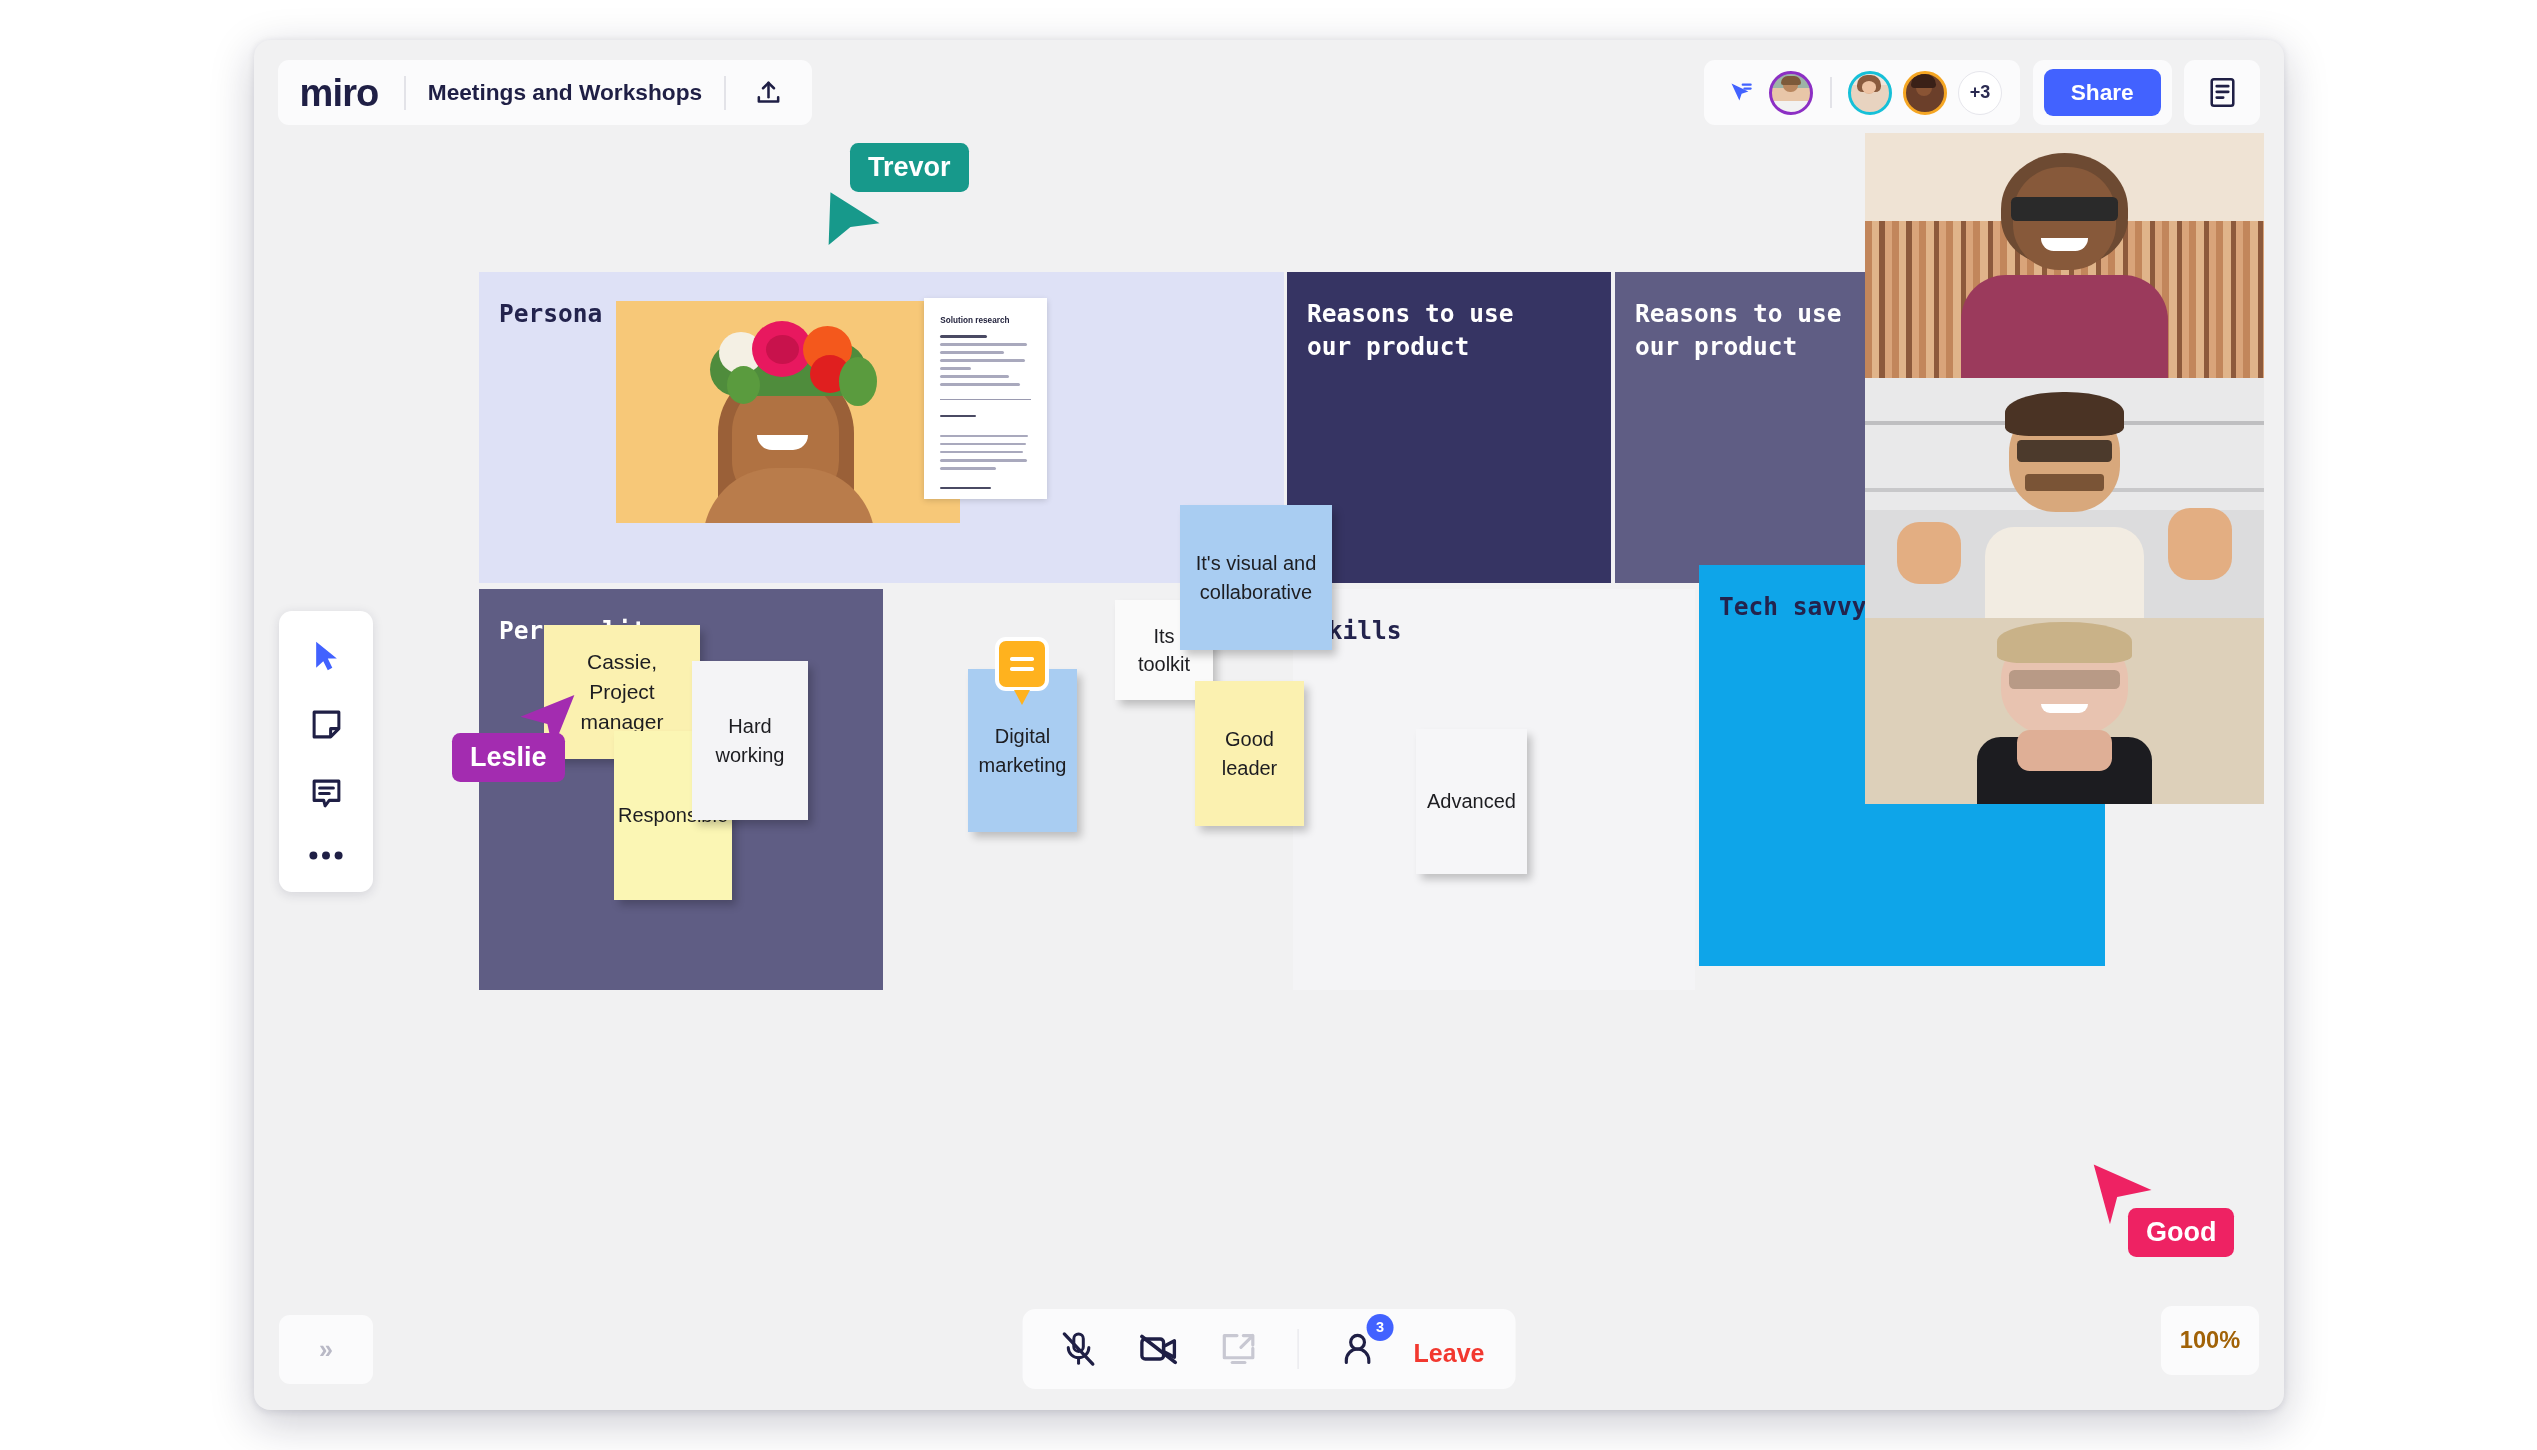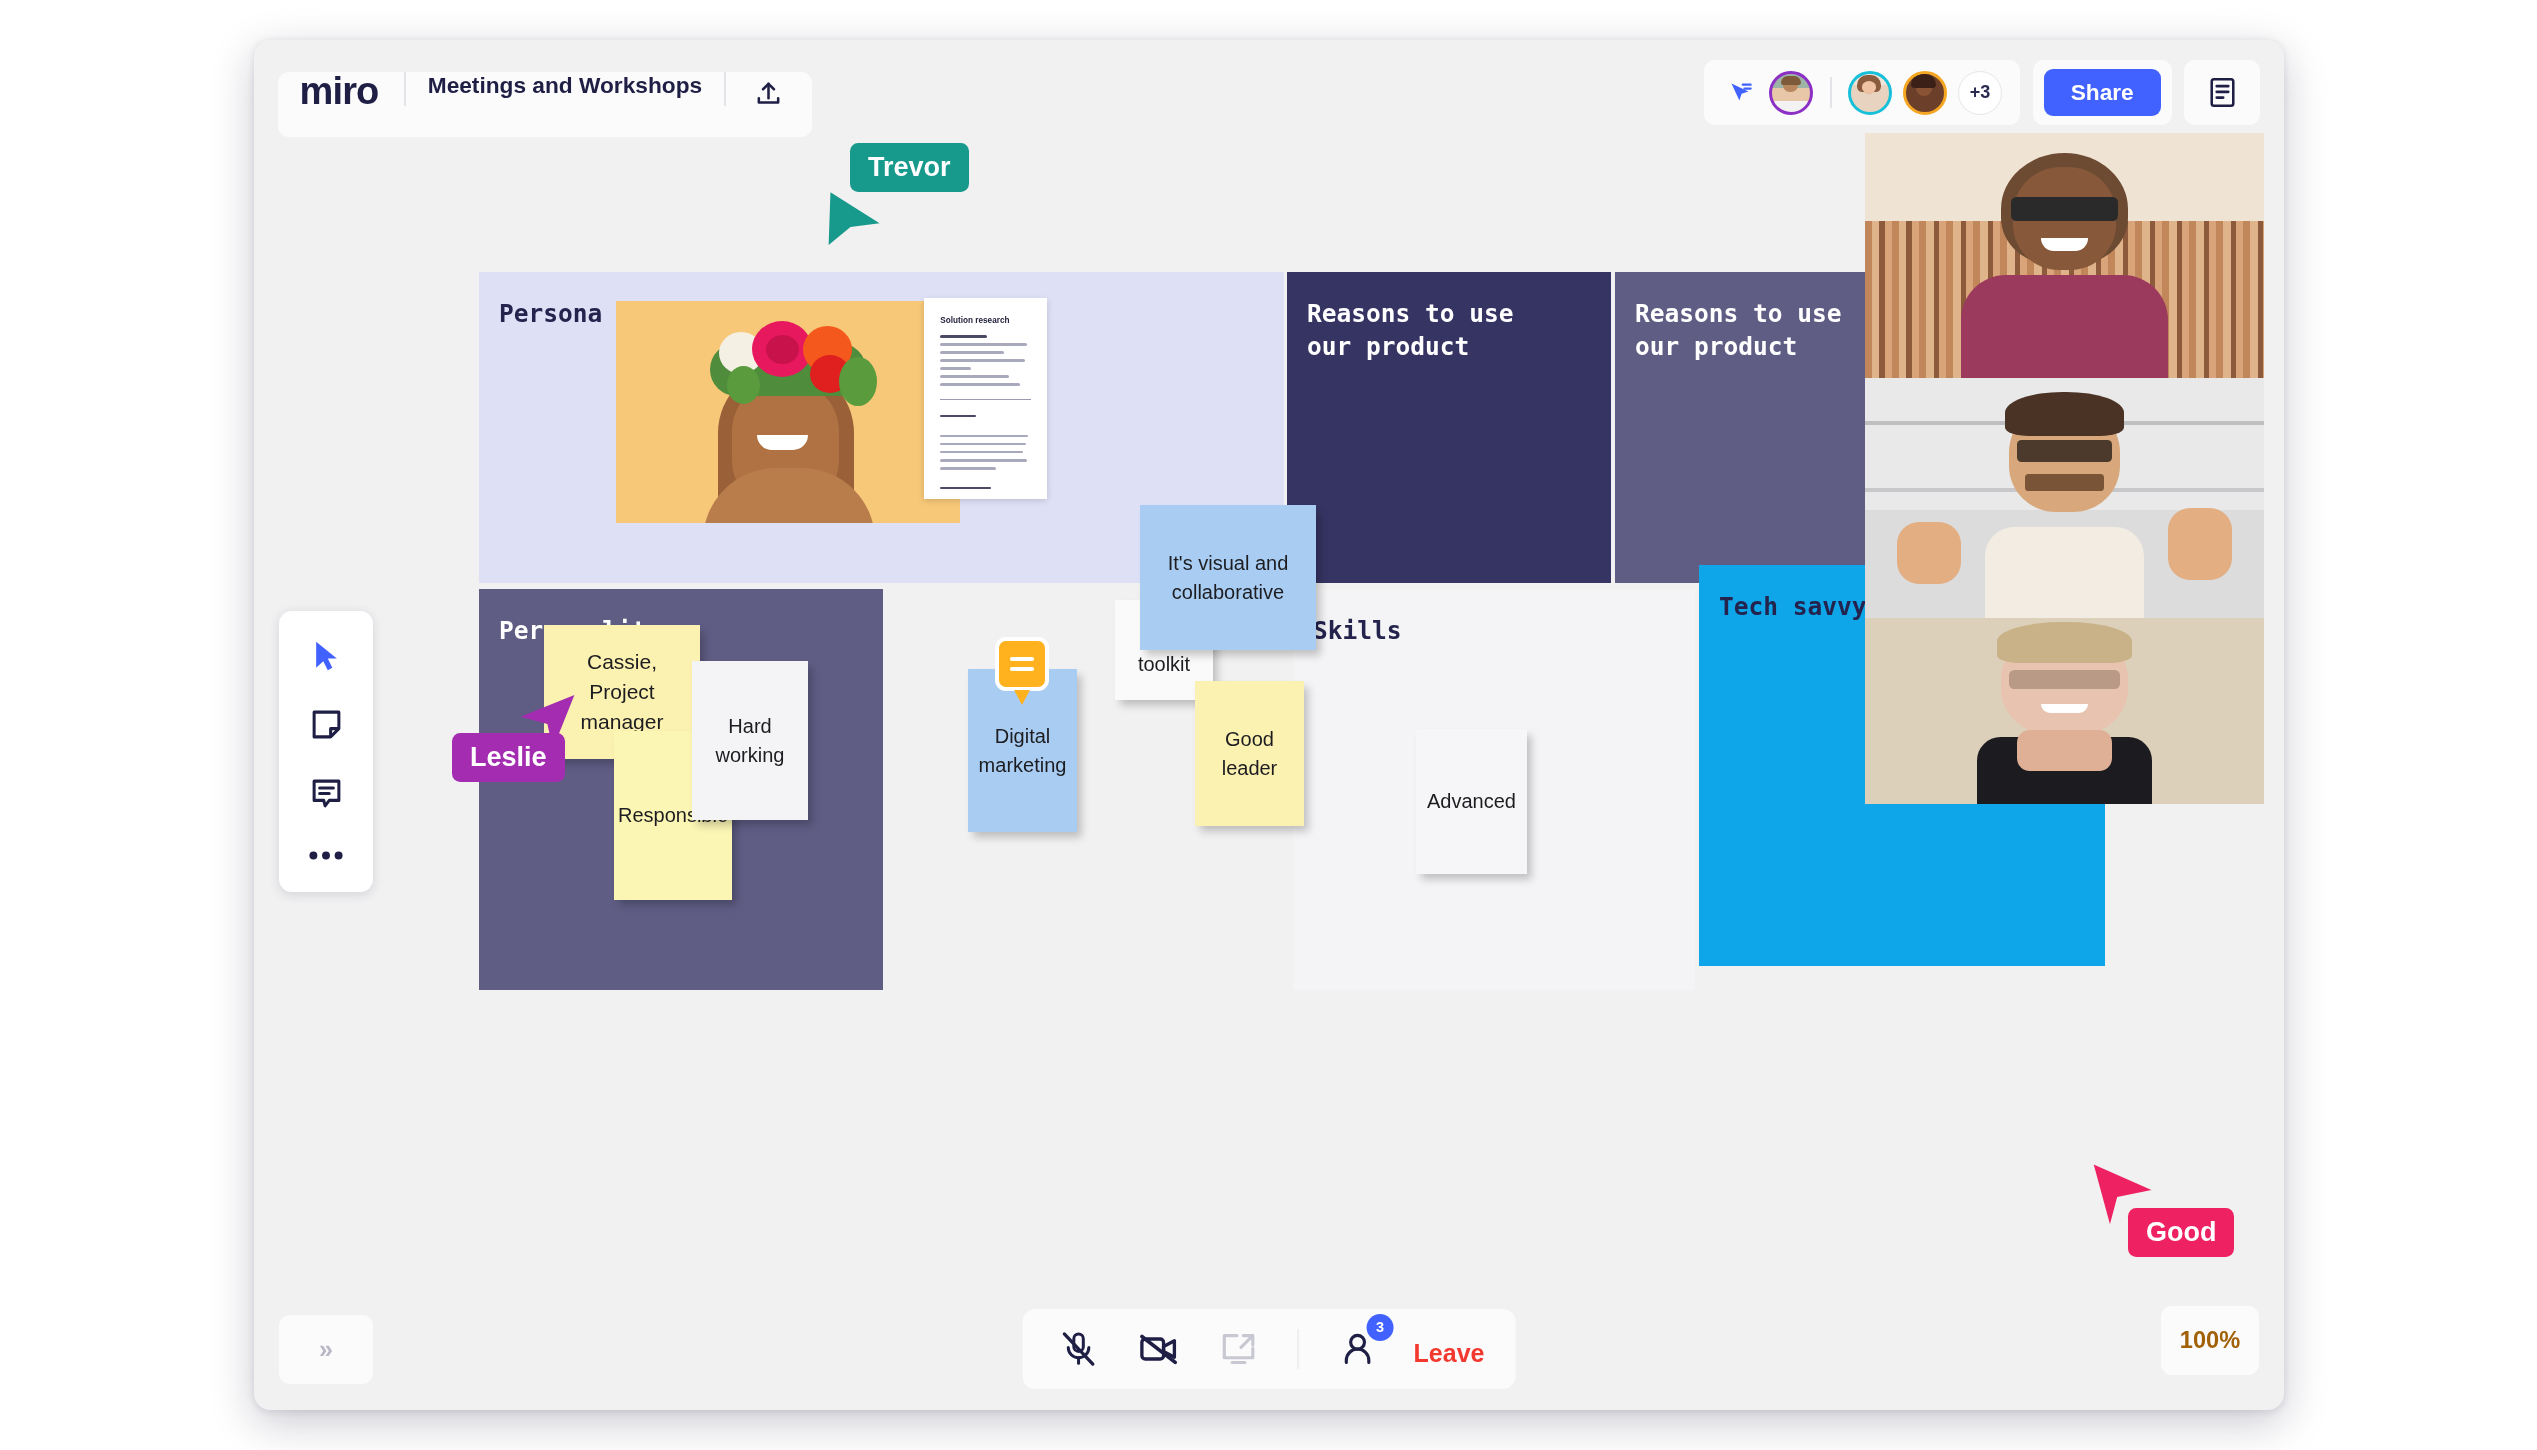--- a/index.html
+++ b/index.html
@@ -14,23 +14,23 @@
     width: 2030px; height: 1370px;
     background: #f1f1f2;
     border-radius: 16.3px;
     box-shadow: 0 12.7px 44px rgba(20,20,50,.22), 0 1.8px 7.3px rgba(20,20,50,.10);
     overflow: hidden;
   }
 
   
   .topbar { position: absolute; left: 0; top: 0; width: 100%; height: 102px; }
   .board-chip {
-    position: absolute; left: 23.6px; top: 32px; height: 65px;
+    position: absolute; left: 23.6px; top: 20px; height: 65px;
     background: #fbfbfc; border-radius: 11px;
-    display: flex; align-items: flex-start; padding: 0 22px;
+    display: flex; align-items: center; padding: 0 22px;
   }
   .miro-logo {
     font-size: 38px; font-weight: 700; color: #1f1f45;
     letter-spacing: -0.9px; line-height: 1; padding-right: 3.6px;
   }
   .vsep { width: 1.8px; height: 34px; background: #e3e3e8; margin: 0 22px; }
   .board-title { font-size: 22.7px; color: #1f1f45; font-weight: 600; white-space: nowrap; }
   .icon-btn { display: flex; align-items: center; justify-content: center; cursor: pointer; }
 
   .right-cluster { position: absolute; right: 23.6px; top: 20px; height: 65px; display: flex; gap: 12.7px; }
@@ -265,21 +265,21 @@
       <div class="gap"></div>
 
     </div>
 
     <div class="note lg" style="left:290px;top:483px;width:156px;height:134px;background:#fbf1b0;white-space:pre-line;">Cassie,
 Project
 manager</div>
 
     <div class="note" style="left:861px;top:458px;width:98px;height:100px;background:#fafafa;white-space:pre-line;">Its toolkit</div>
 
-    <div class="note" style="left:886px;top:363px;width:176px;height:145px;background:#a9cdf2;white-space:pre-line;">It's visual and
+    <div class="note" style="left:926px;top:363px;width:152px;height:145px;background:#a9cdf2;white-space:pre-line;">It's visual and
 collaborative</div>
 
     <div class="note" style="left:360px;top:589px;width:118px;height:169px;background:#fbf6b4;white-space:pre-line;">Responsible</div>
 
     <div class="note" style="left:438px;top:519px;width:116px;height:159px;background:#f4f4f6;white-space:pre-line;">Hard working</div>
 
     <div class="note" style="left:714px;top:527px;width:109px;height:163px;background:#a9cdf2;white-space:pre-line;">Digital
 marketing</div>
     <div class="cbadge" style="left:741px;top:495px;">
       <span></span>

